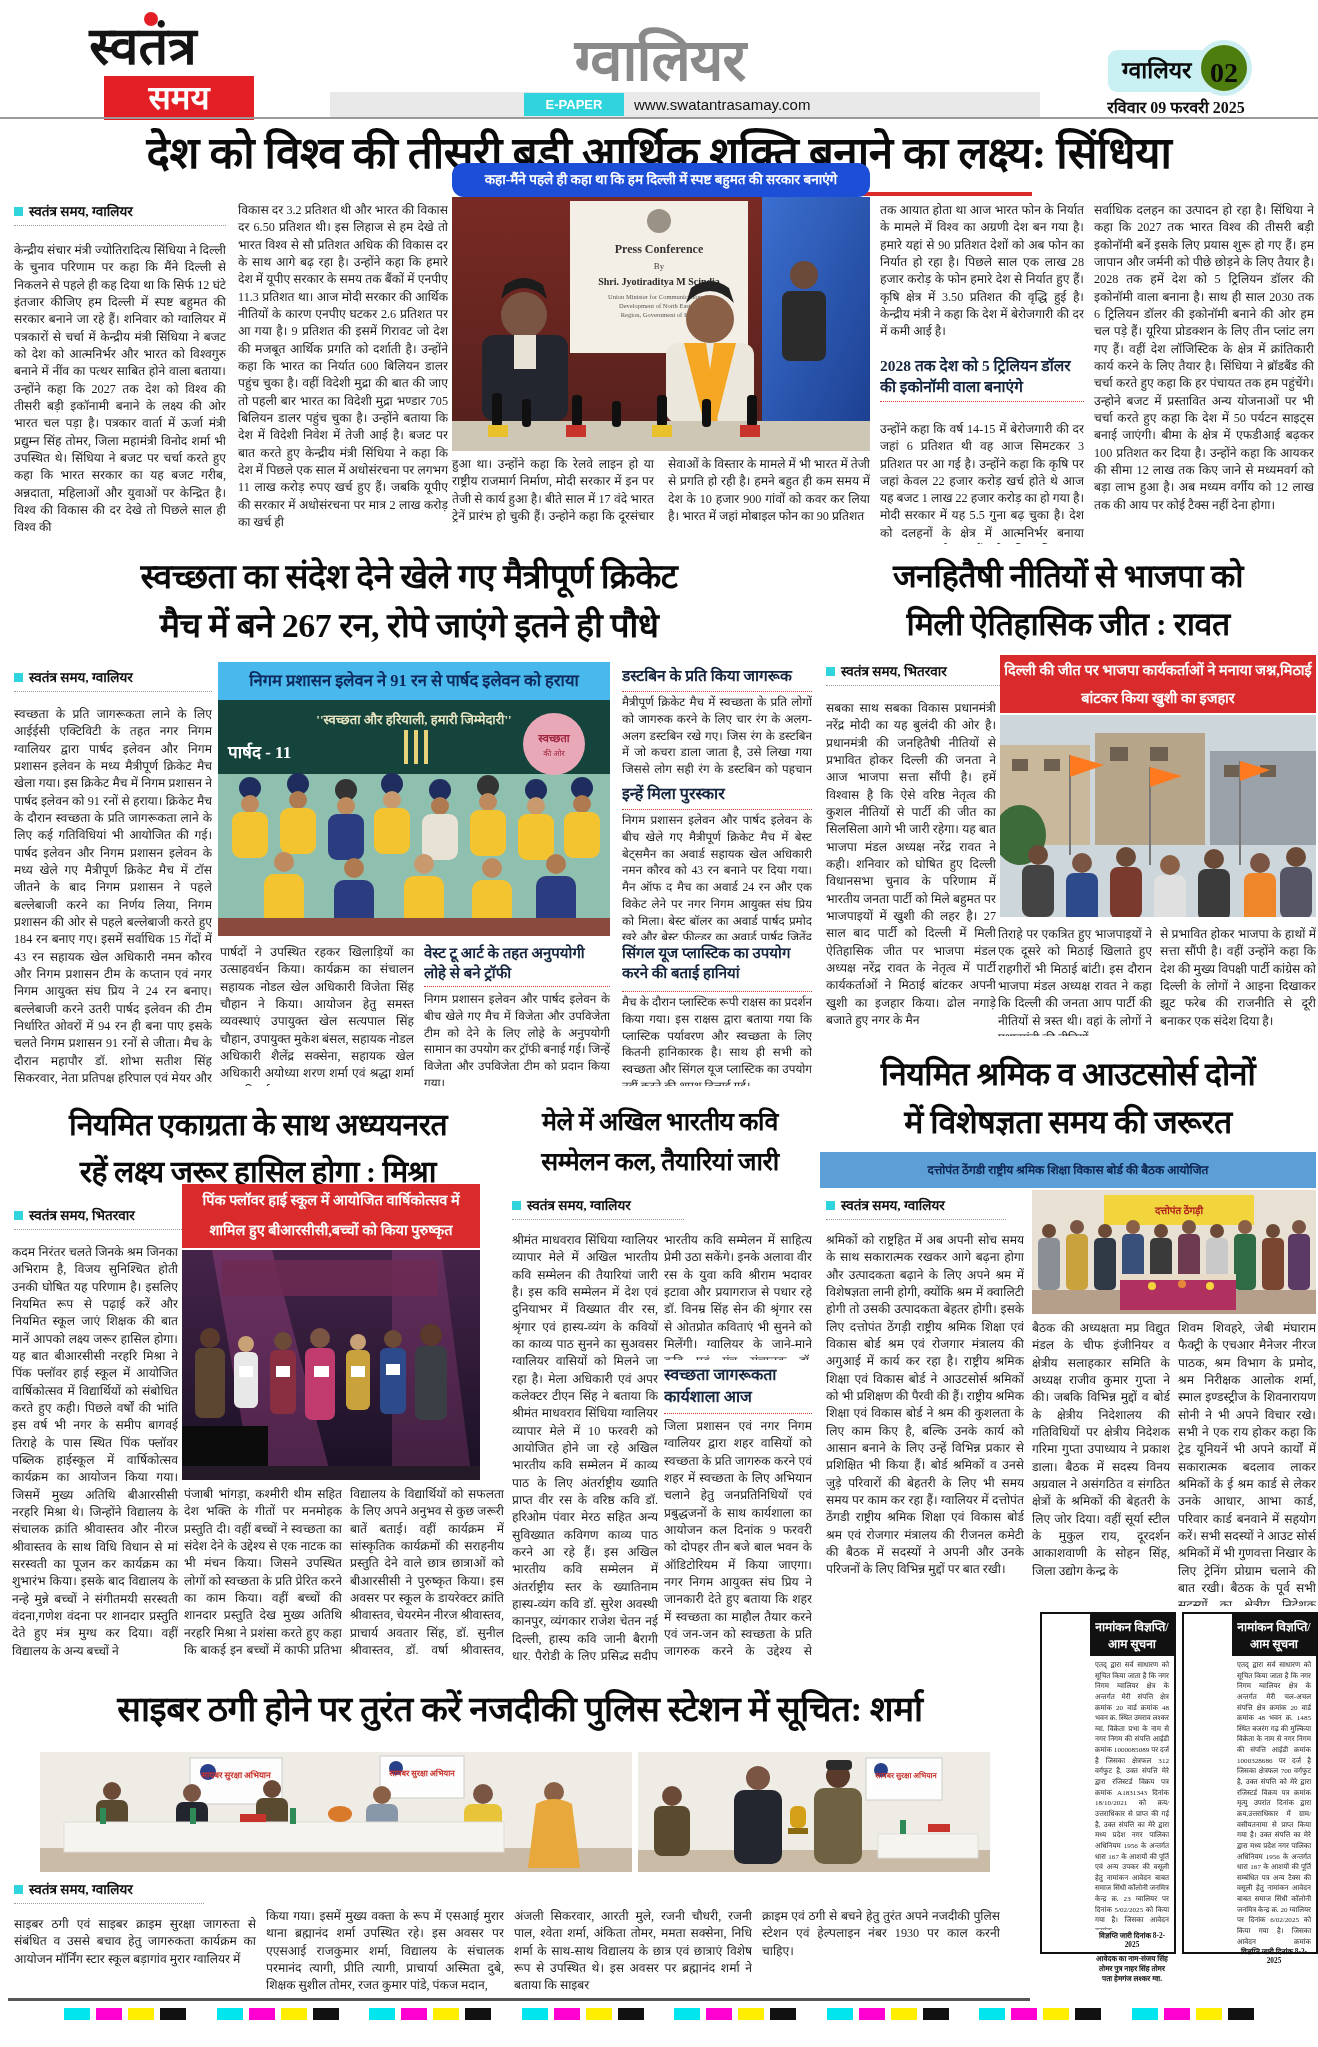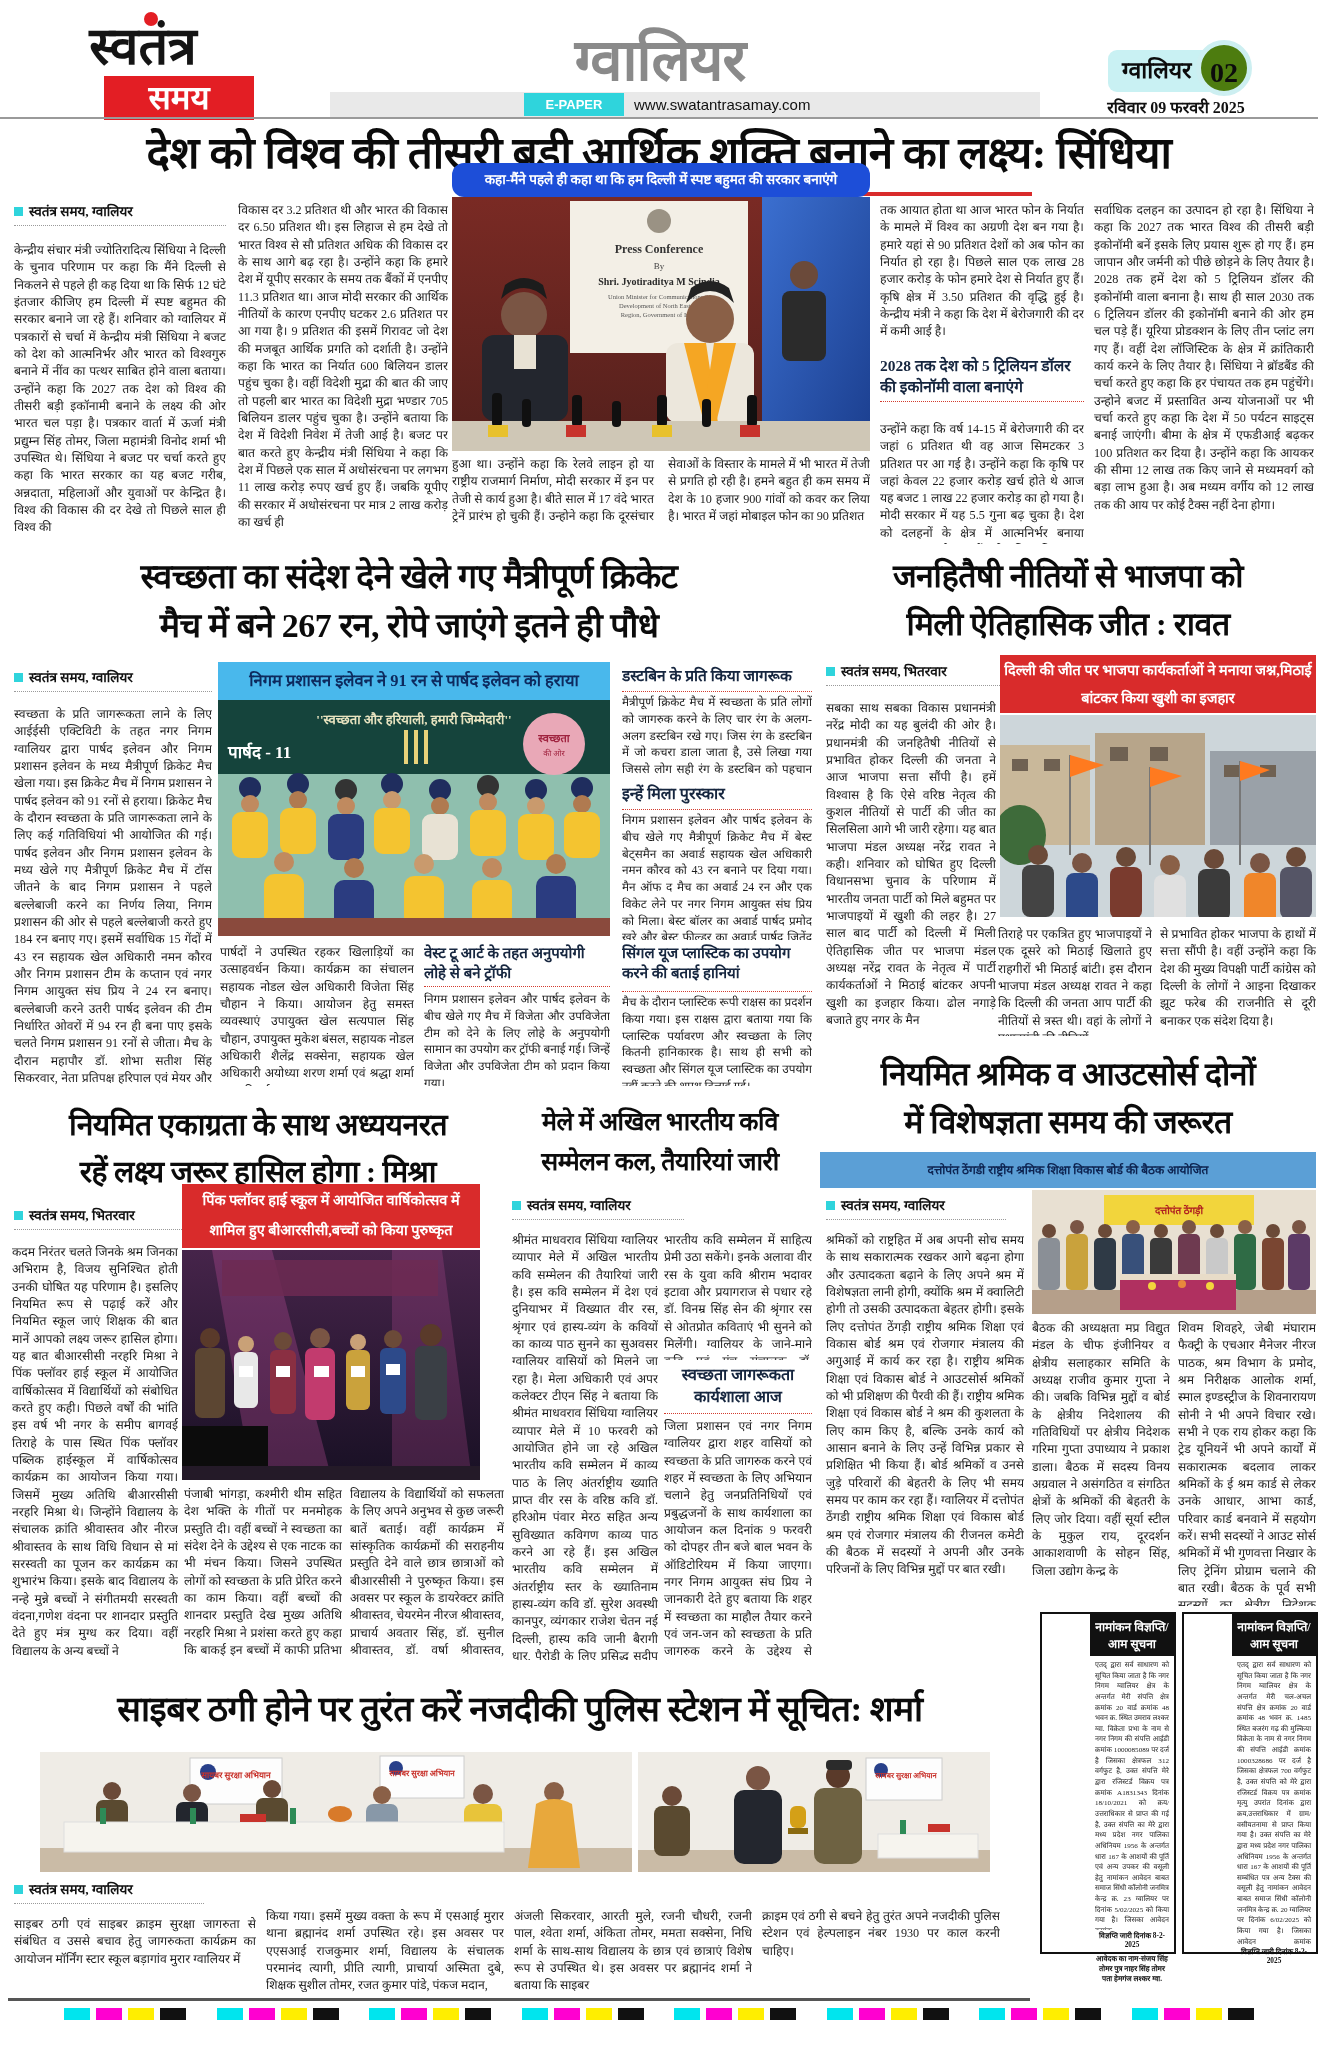--- a/index.html
+++ b/index.html
@@ -363,21 +363,21 @@
   <div class="abs hd" style="left:506px;top:1102px;width:308px;height:86px;font-size:25px;line-height:1.6;">
     <div>मेले में अखिल भारतीय कवि</div>
     <div>सम्मेलन कल, तैयारियां जारी</div>
   </div>
   <div class="abs byline" style="left:512px;top:1196px;width:172px;">
     <span class="sq"></span>
     <span>स्वतंत्र समय, ग्वालियर</span>
   </div>
   <div class="abs bd" style="left:512px;top:1232px;width:146px;height:428px;">श्रीमंत माधवराव सिंधिया ग्वालियर व्यापार मेले में अखिल भारतीय कवि सम्मेलन की तैयारियां जारी है। इस कवि सम्मेलन में देश एवं दुनियाभर में विख्यात वीर रस, श्रृंगार एवं हास्य-व्यंग के कवियों का काव्य पाठ सुनने का सुअवसर ग्वालियर वासियों को मिलने जा रहा है। मेला अधिकारी एवं अपर कलेक्टर टीएन सिंह ने बताया कि श्रीमंत माधवराव सिंधिया ग्वालियर व्यापार मेले में 10 फरवरी को आयोजित होने जा रहे अखिल भारतीय कवि सम्मेलन में काव्य पाठ के लिए अंतर्राष्ट्रीय ख्याति प्राप्त वीर रस के वरिष्ठ कवि डॉ. हरिओम पंवार मेरठ सहित अन्य सुविख्यात कविगण काव्य पाठ करने आ रहे हैं। इस अखिल भारतीय कवि सम्मेलन में अंतर्राष्ट्रीय स्तर के ख्यातिनाम हास्य-व्यंग कवि डॉ. सुरेश अवस्थी कानपुर, व्यंगकार राजेश चेतन नई दिल्ली, हास्य कवि जानी बैरागी धार, पैरोडी के लिए प्रसिद्ध सुदीप भोला जबलपुर एवं श्रृंगार की कवियित्री डॉ. रुचि चतुर्वेदी का काव्य पाठ प्रस्तावित है। देश भर में राम गीत से प्रसिद्ध हुए इंदौर के कवि अमन अक्षर के काव्य पाठ का आनंद भी इस अखिल</div>
   <div class="abs bd" style="left:664px;top:1232px;width:148px;height:128px;">भारतीय कवि सम्मेलन में साहित्य प्रेमी उठा सकेंगे। इनके अलावा वीर रस के युवा कवि श्रीराम भदावर इटावा और प्रयागराज से पधार रहे डॉ. विनम्र सिंह सेन की श्रृंगार रस से ओतप्रोत कविताएं भी सुनने को मिलेंगी। ग्वालियर के जाने-माने कवि एवं मंच संचालक डॉ. रामकिशोर उपाध्याय अखिल भारतीय कवि सम्मेलन के सूत्रधार होंगे।</div>
-  <div class="abs subh" style="left:664px;top:1364px;width:148px;height:46px;font-size:16px;line-height:1.35;text-align:center;">स्वच्छता जागरूकता कार्यशाला आज</div>
+  <div class="abs subh" style="left:664px;top:1364px;width:148px;height:46px;font-size:16px;line-height:1.35;">स्वच्छता जागरूकता कार्यशाला आज</div>
   <div class="abs bd" style="left:664px;top:1418px;width:148px;height:242px;">जिला प्रशासन एवं नगर निगम ग्वालियर द्वारा शहर वासियों को स्वच्छता के प्रति जागरुक करने एवं शहर में स्वच्छता के लिए अभियान चलाने हेतु जनप्रतिनिधियों एवं प्रबुद्धजनों के साथ कार्यशाला का आयोजन कल दिनांक 9 फरवरी को दोपहर तीन बजे बाल भवन के ऑडिटोरियम में किया जाएगा। नगर निगम आयुक्त संघ प्रिय ने जानकारी देते हुए बताया कि शहर में स्वच्छता का माहौल तैयार करने एवं जन-जन को स्वच्छता के प्रति जागरुक करने के उद्देश्य से आयोजित कार्यशाला में मप्र शासन के मंत्रीद्वय प्रद्युम्न सिंह तोमर एवं नारायण सिंह कुशवाह अन्य जन प्रतिनिधि व नागरिक आमंत्रित रहेंगे।</div>
 
   <div class="abs hd" style="left:820px;top:1050px;width:496px;height:98px;font-size:32px;line-height:1.5;">
     <div>नियमित श्रमिक व आउटसोर्स दोनों</div>
     <div>में विशेषज्ञता समय की जरूरत</div>
   </div>
   <div class="abs band band-steel" style="left:820px;top:1152px;width:496px;height:36px;font-size:12px;line-height:36px;">दत्तोपंत ठेंगडी राष्ट्रीय श्रमिक शिक्षा विकास बोर्ड की बैठक आयोजित</div>
   <div class="abs byline" style="left:826px;top:1196px;width:180px;">
     <span class="sq"></span>
     <span>स्वतंत्र समय, ग्वालियर</span>

